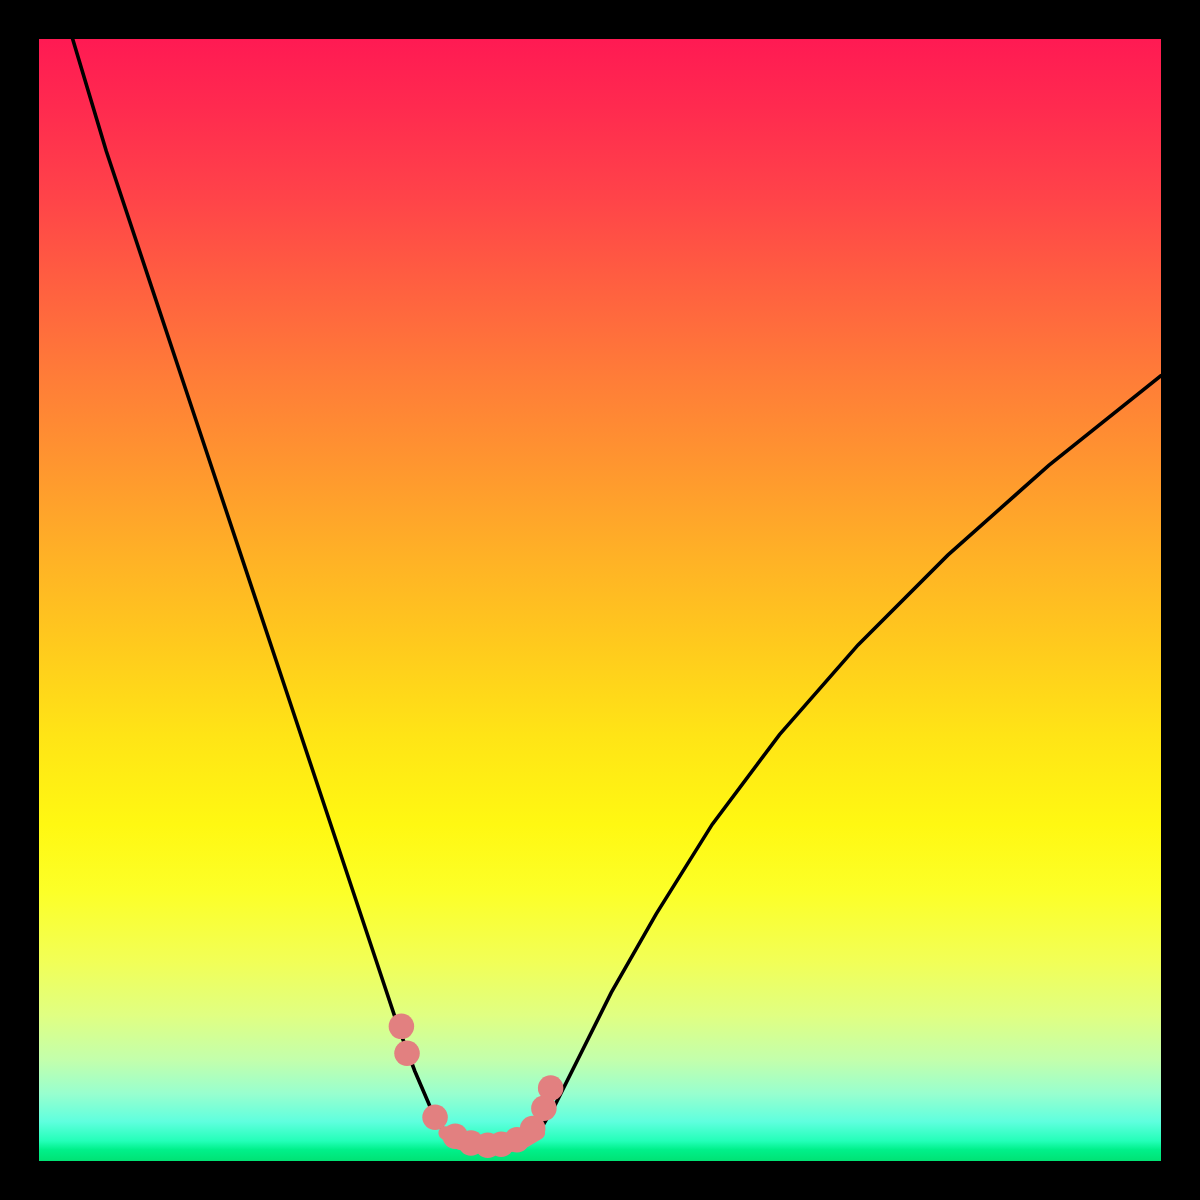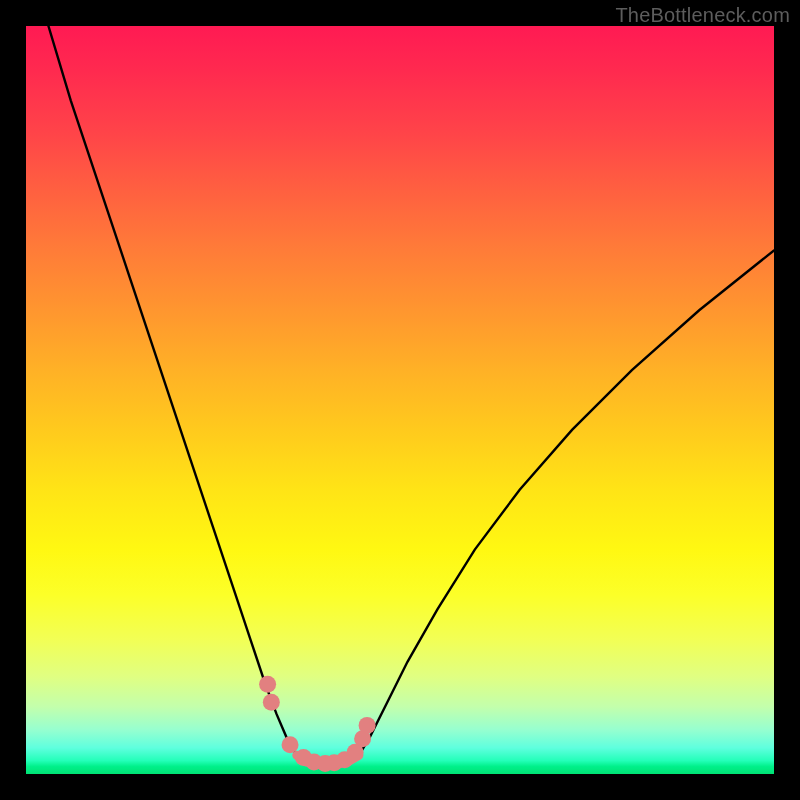--- a/index.html
+++ b/index.html
@@ -93,14 +93,13 @@
           <circle cx="287.98" cy="736.03" r="8.5" fill="#e28080"></circle>
           <circle cx="299.20" cy="737.53" r="8.5" fill="#e28080"></circle>
           <circle cx="308.18" cy="736.78" r="8.5" fill="#e28080"></circle>
           <circle cx="318.65" cy="733.79" r="8.5" fill="#e28080"></circle>
           <circle cx="329.12" cy="726.31" r="8.5" fill="#e28080"></circle>
           <circle cx="336.60" cy="712.84" r="8.5" fill="#e28080"></circle>
           <circle cx="341.09" cy="699.38" r="8.5" fill="#e28080"></circle>
         </g>
     </svg>
   </div>
-  <div class="watermark">TheBottleneck.com</div>
 </div>
 
 </body></html>

